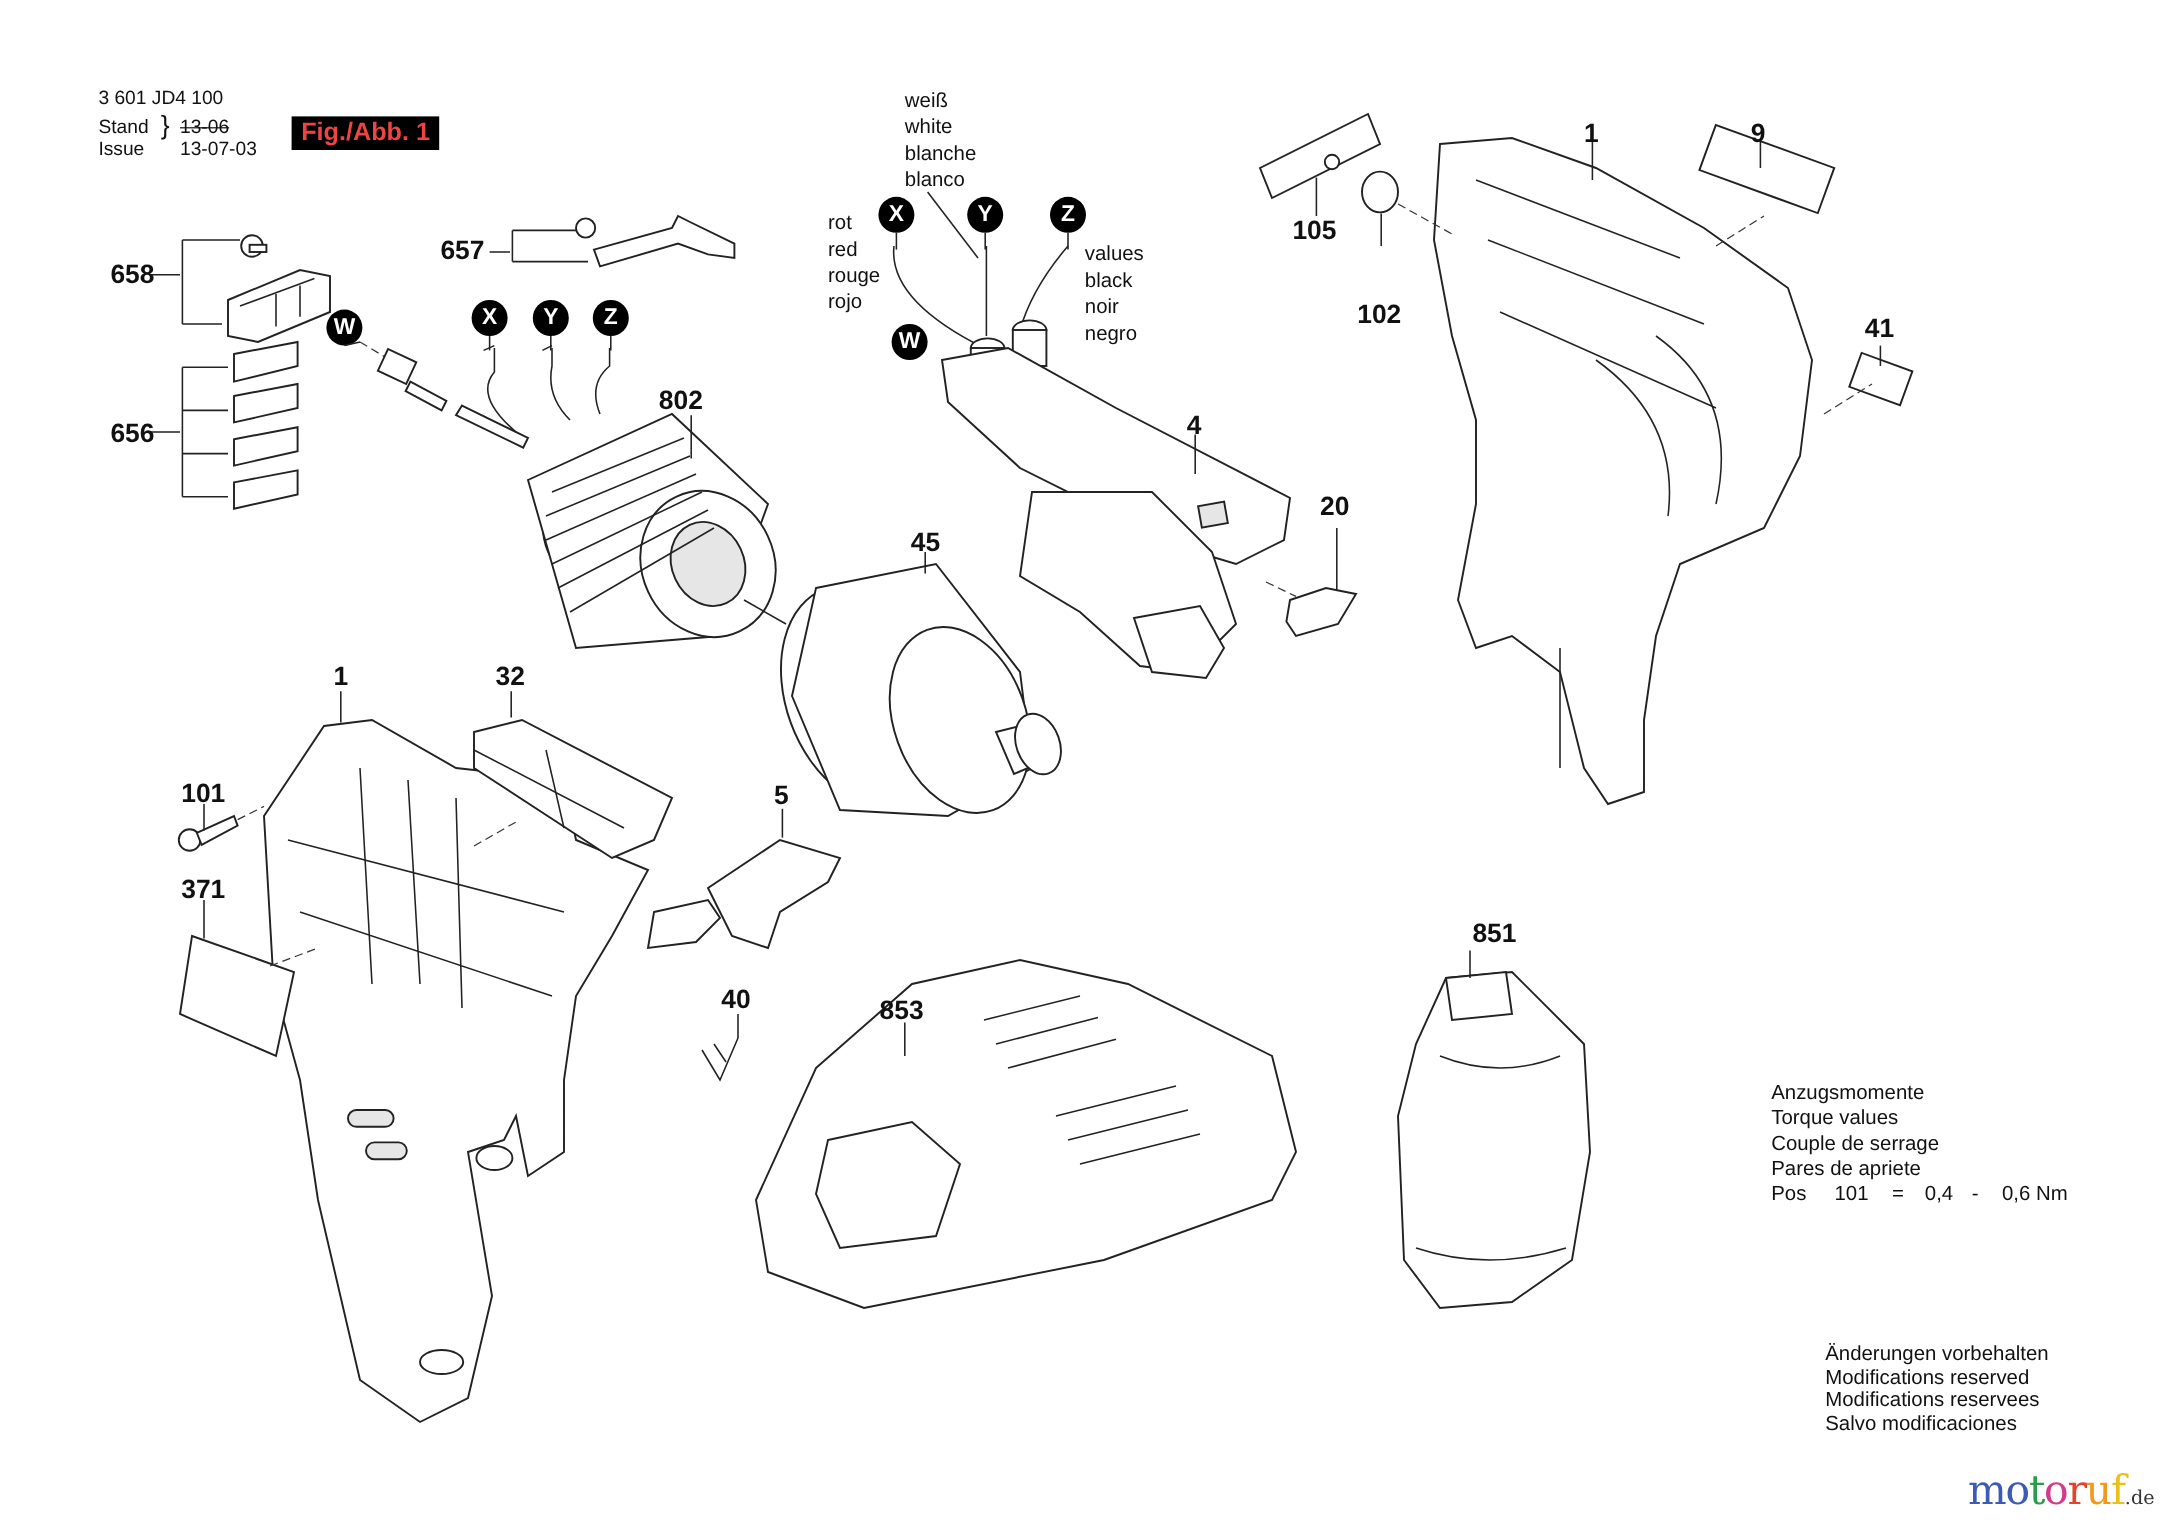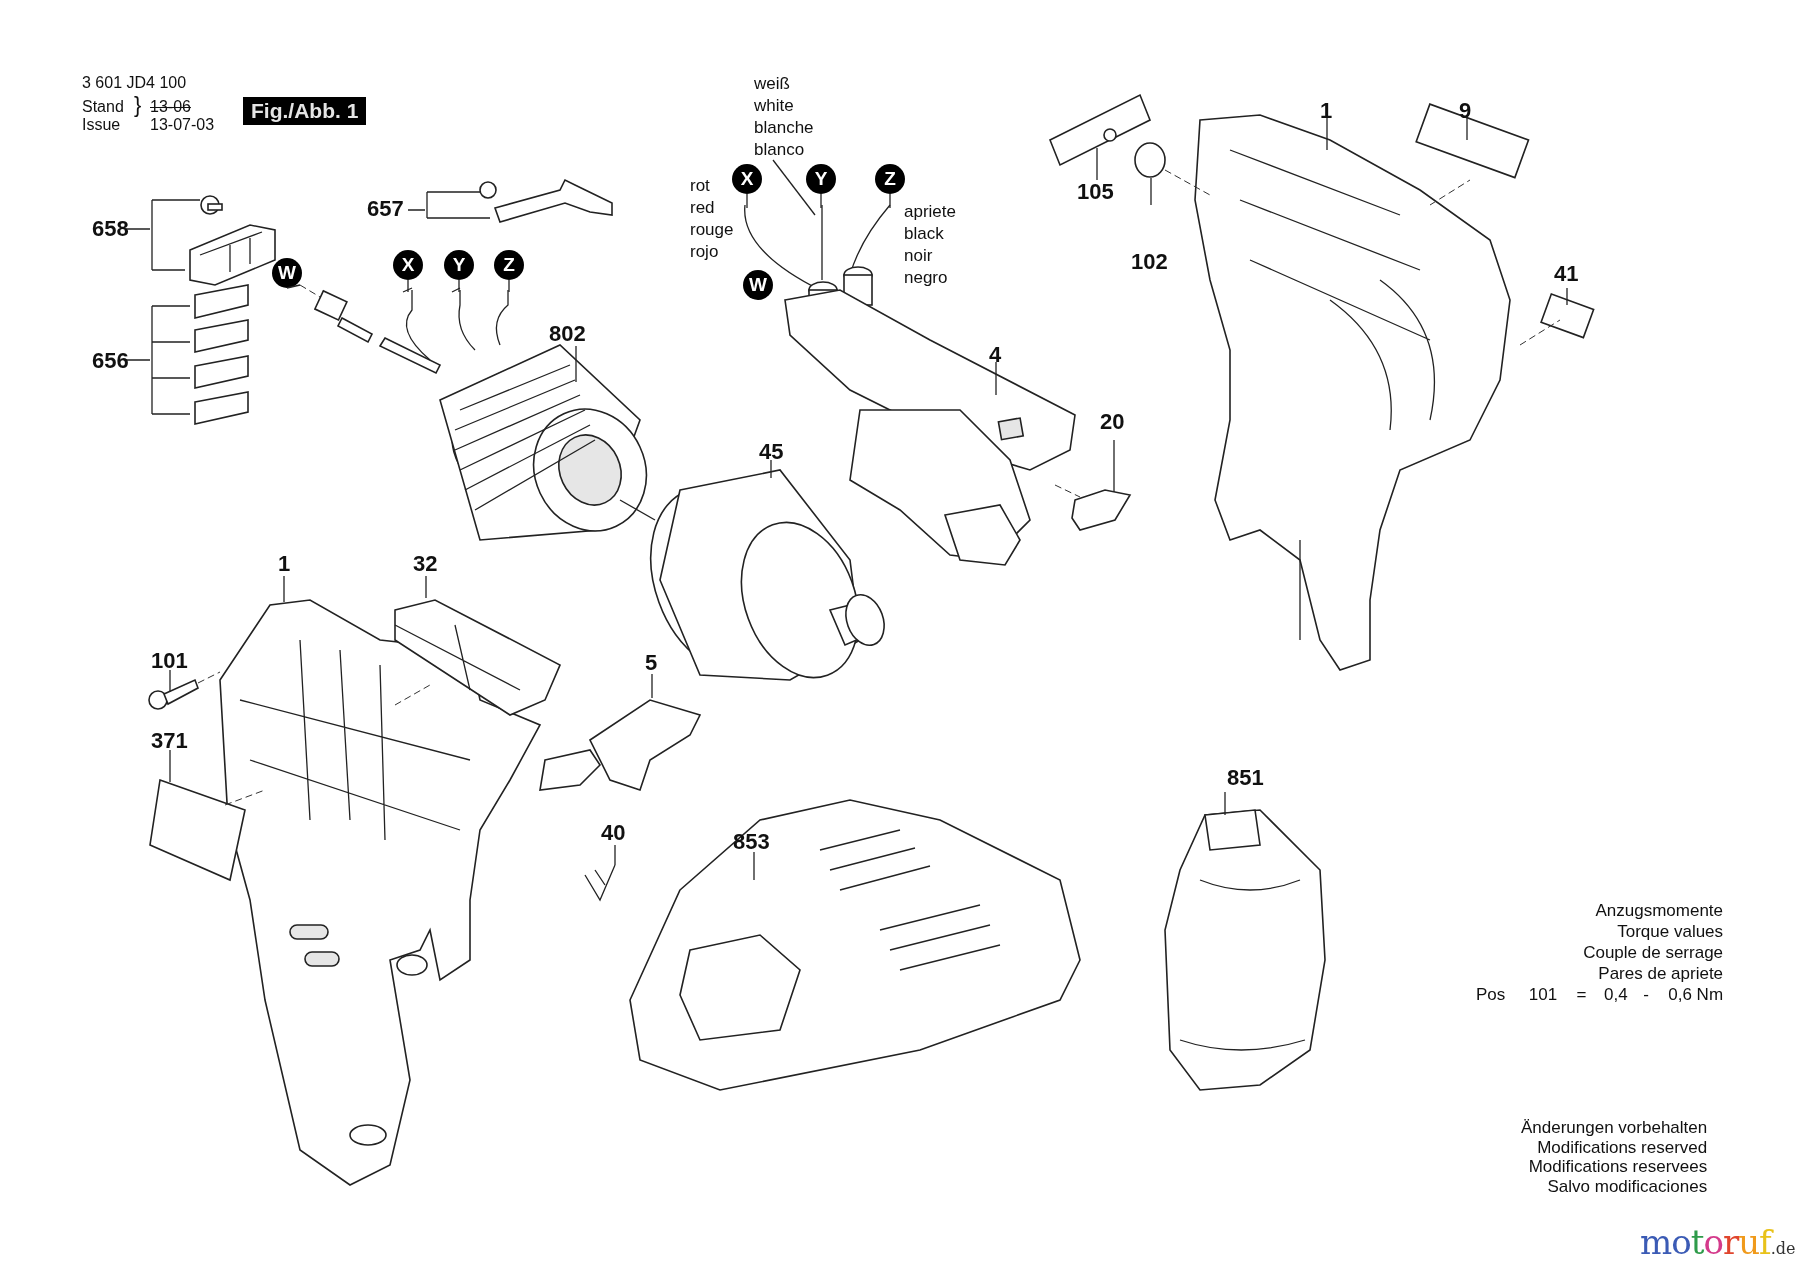--- a/index.html
+++ b/index.html
@@ -1,26 +1,26 @@
 <!DOCTYPE html>
 <html><head>
 <meta charset="utf-8">
 <style>
   html, body { margin:0; padding:0; background:#ffffff; }
   body { width:1800px; height:1270px; position:relative; overflow:hidden;
          font-family:"Liberation Sans", sans-serif; color:#111; }
   .abs { position:absolute; }
   .hdr { font-size:16px; line-height:18px; }
-  .figbox { background:#000; color:#e5e5e5; font-weight:bold; font-size:21px;
+  .figbox { background:#000; color:#ef4444; font-weight:bold; font-size:21px;
             padding:2px 8px; line-height:24px; }
   .pn { font-weight:bold; font-size:22px; line-height:24px; }
   .badge { width:30px; height:30px; border-radius:50%; background:#000; color:#fff;
            font-weight:bold; font-size:19px; line-height:30px; text-align:center; }
   .wire { font-size:17px; line-height:22px; }
-  .note { font-size:17px; line-height:21px;text-align:right; }
+  .note { font-size:17px; line-height:21px; }
   svg.art { position:absolute; left:0; top:0; }
   svg.art .p { fill:#fff; stroke:#222; stroke-width:1.6; }
   svg.art .g { fill:#e6e6e6; stroke:#222; stroke-width:1.6; }
   svg.art .l { fill:none; stroke:#222; stroke-width:1.3; }
   svg.art .d { fill:none; stroke:#333; stroke-width:1; stroke-dasharray:7 4; }
   .logo { font-family:"DejaVu Serif", serif; font-size:34px; letter-spacing:-1px; }
   .logo span { display:inline-block; }
   .logo .tld { font-size:16px; color:#333; letter-spacing:0; }
 </style>
 </head>
@@ -215,21 +215,21 @@
   <div>rouge</div>
   <div>rojo</div>
 </div>
 <div class="abs wire" style="left:754px;top:73px;">
   <div>weiß</div>
   <div>white</div>
   <div>blanche</div>
   <div>blanco</div>
 </div>
 <div class="abs wire" style="left:904px;top:201px;">
-  <div>apriete</div>
+  <div>values</div>
   <div>black</div>
   <div>noir</div>
   <div>negro</div>
 </div>
 <svg class="art" width="1800" height="1270" viewBox="0 0 1800 1270">
   <line class="l" x1="747" y1="194" x2="747" y2="208"></line>
   <line class="l" x1="821" y1="194" x2="821" y2="208"></line>
   <line class="l" x1="890" y1="194" x2="890" y2="208"></line>
   <line class="l" x1="773" y1="160" x2="815" y2="215"></line>
   <line class="l" x1="287" y1="288" x2="300" y2="285"></line>

